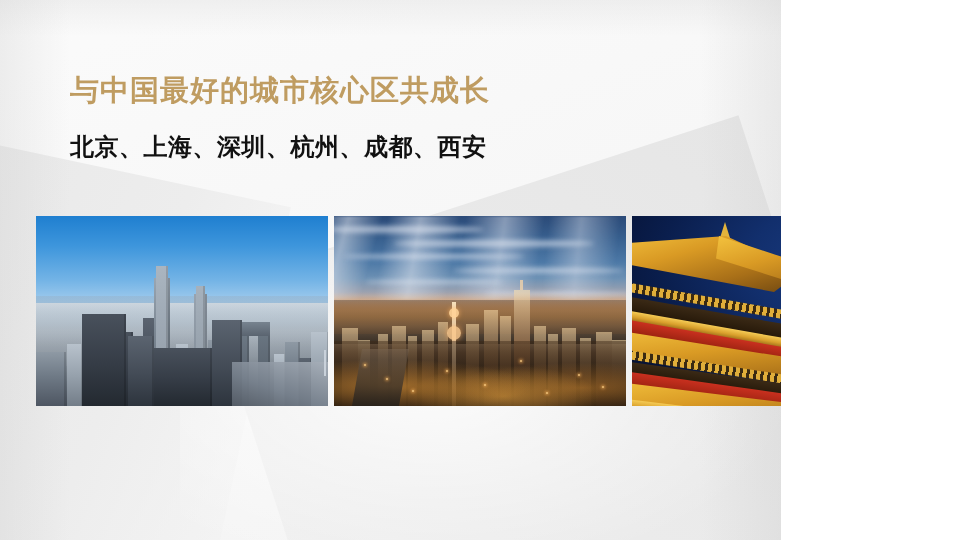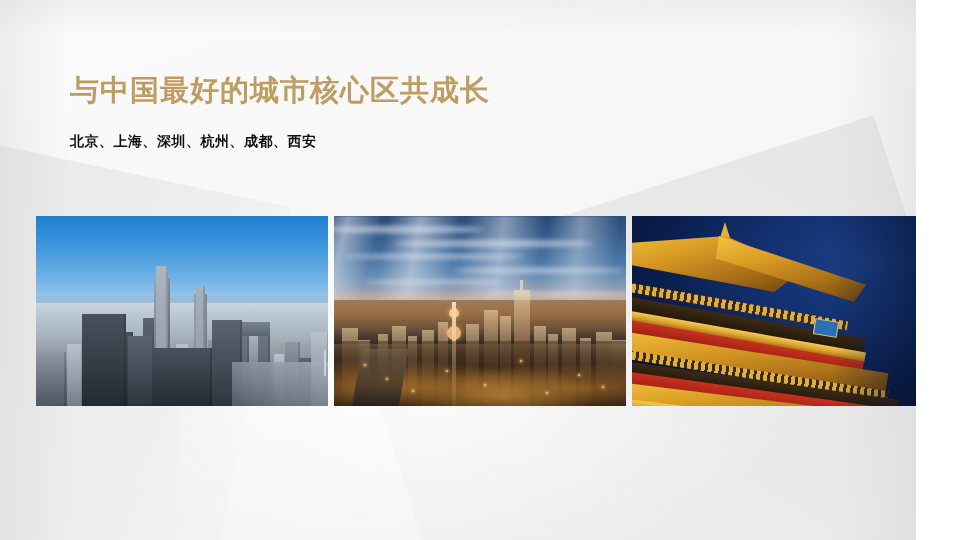--- a/index.html
+++ b/index.html
@@ -6,21 +6,21 @@
     margin: 0;
     padding: 0;
     background: #ffffff;
   }
   body {
     font-family: "Liberation Sans", "DejaVu Sans", sans-serif;
   }
 
   .slide {
     position: relative;
-    width: 916px;
+    width: 781px;
     height: 540px;
     overflow: hidden;
     background: #ececec;
   }
 
   
   .bg-base {
     position: absolute;
     inset: 0;
     background: linear-gradient(118deg, #e9e9e9 0%, #efefef 34%, #f5f5f5 55%, #ededed 78%, #e8e8e8 100%);
@@ -84,21 +84,21 @@
     font-weight: bold;
     letter-spacing: 1px;
     color: #bf9c61;
     white-space: nowrap;
     line-height: 1.15;
   }
   .subtitle {
     position: absolute;
     left: 70px;
     top: 133px;
-    font-size: 14px;
+    font-size: 24px;
     font-weight: bold;
     letter-spacing: 0.5px;
     color: #111111;
     white-space: nowrap;
     line-height: 1.2;
   }
 
   .footer {
     position: absolute;
     left: 0;

